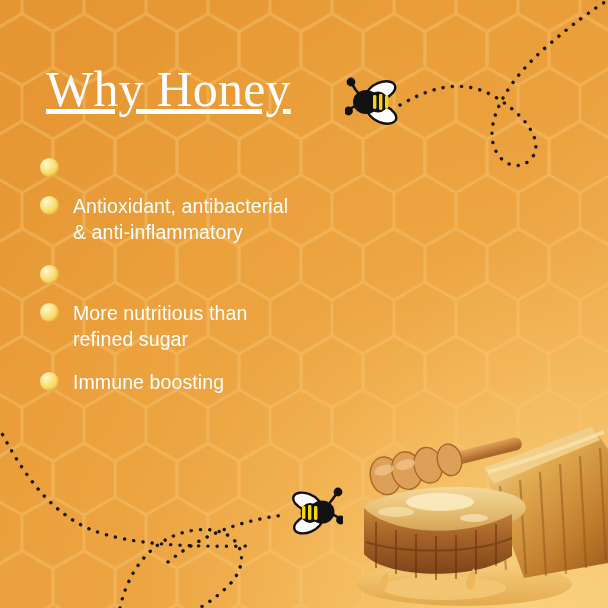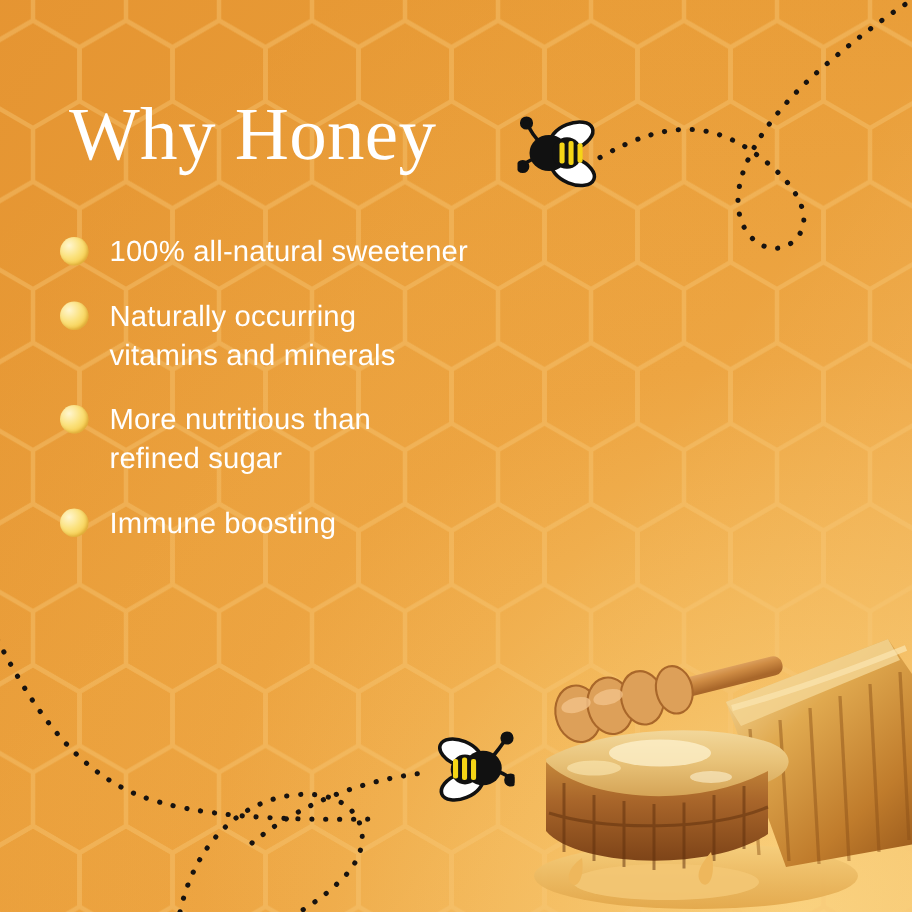--- a/index.html
+++ b/index.html
@@ -73,20 +73,21 @@
     gap: 10px;
   }
   .title {
     font-family: "Liberation Serif", "DejaVu Serif", serif;
     font-size: 50px;
     line-height: 1;
     color: #ffffff;
     font-weight: 400;
     letter-spacing: 0.2px;
     white-space: nowrap;
+    text-decoration: underline;
   }
 
   
   .bee { display: block; }
   .bee-top {
     position: absolute;
     left: 345px;
     top: 74px;
     width: 58px;
     height: 56px;
@@ -306,26 +307,28 @@
         <rect x="15" y="20" width="3.4" height="13" rx="1.4"></rect>
         <rect x="21" y="19" width="3.4" height="15" rx="1.4"></rect>
         <rect x="27" y="20" width="3.4" height="14" rx="1.4"></rect>
       </g>
     </svg>
   </div>
 
   <div class="bullets">
     <div class="bullet">
       <span class="dot"></span>
-      <span class="bullet-text">100% all-natural sweetener</span>
-    </div>
-    <div class="bullet">
-      <span class="dot"></span>
-      <span class="bullet-text">Naturally occurring
-vitamins and minerals</span>
+    </div>
+    <div class="bullet">
+      <span class="dot"></span>
+      <span class="bullet-text">Antioxidant, antibacterial
+&amp; anti-inflammatory</span>
+    </div>
+    <div class="bullet">
+      <span class="dot"></span>
     </div>
     <div class="bullet">
       <span class="dot"></span>
       <span class="bullet-text">More nutritious than
 refined sugar</span>
     </div>
     <div class="bullet">
       <span class="dot"></span>
       <span class="bullet-text">Immune boosting</span>
     </div>

